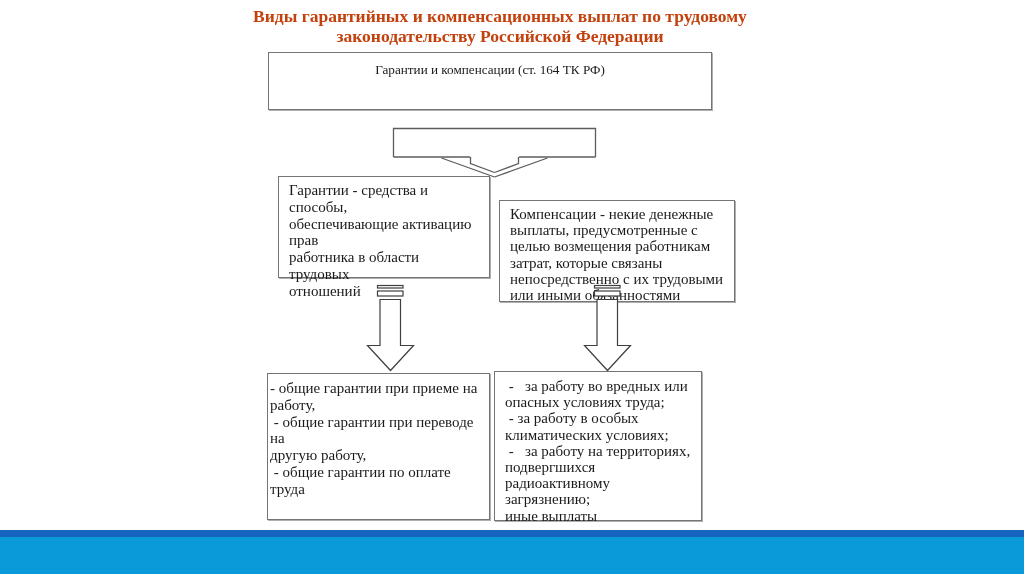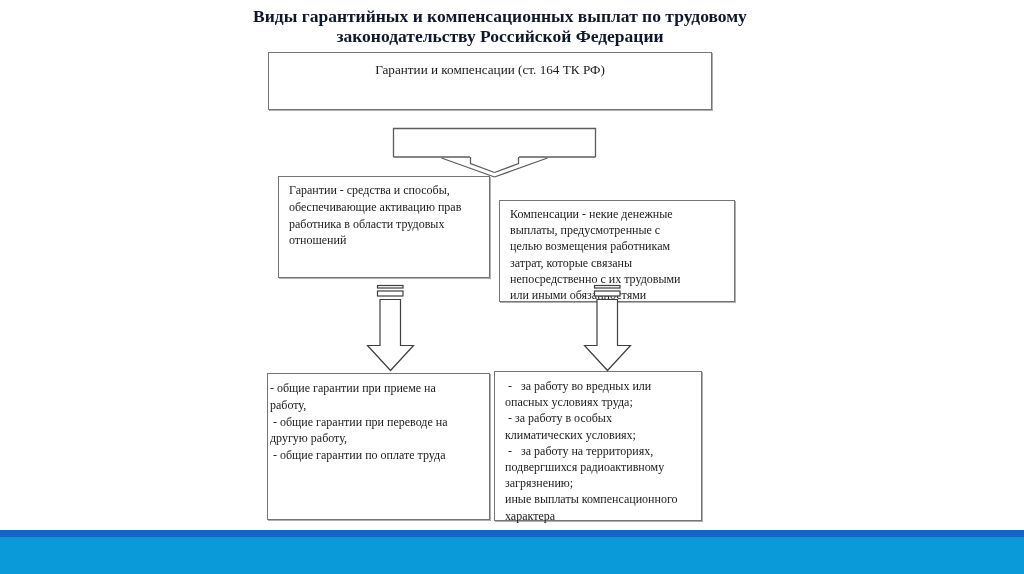--- a/index.html
+++ b/index.html
@@ -12,29 +12,29 @@
     color:#1a1a1a;
   }
   .slide-title{
     position:absolute;
     left:180px;top:7px;width:640px;
     text-align:center;
     font-weight:bold;
     font-size:17.5px;
     line-height:1.14;
     white-space:pre-wrap;
-    color:#0f172a;
+    color:#c2410c;
   }
   .dbox{
     position:absolute;
     background:#ffffff;
     border:1px solid #757575;
     box-shadow:1px 1px 0 rgba(110,110,110,.55);
     box-sizing:border-box;
-    font-size:12px;
+    font-size:15px;
     line-height:16.8px;
     white-space:pre-wrap;
   }
   .dbox.root{
     left:268px;top:52px;width:444px;height:58px;
     text-align:center;
     padding-top:9px;
     font-size:13.2px;
   }
   .dbox.def-left{

